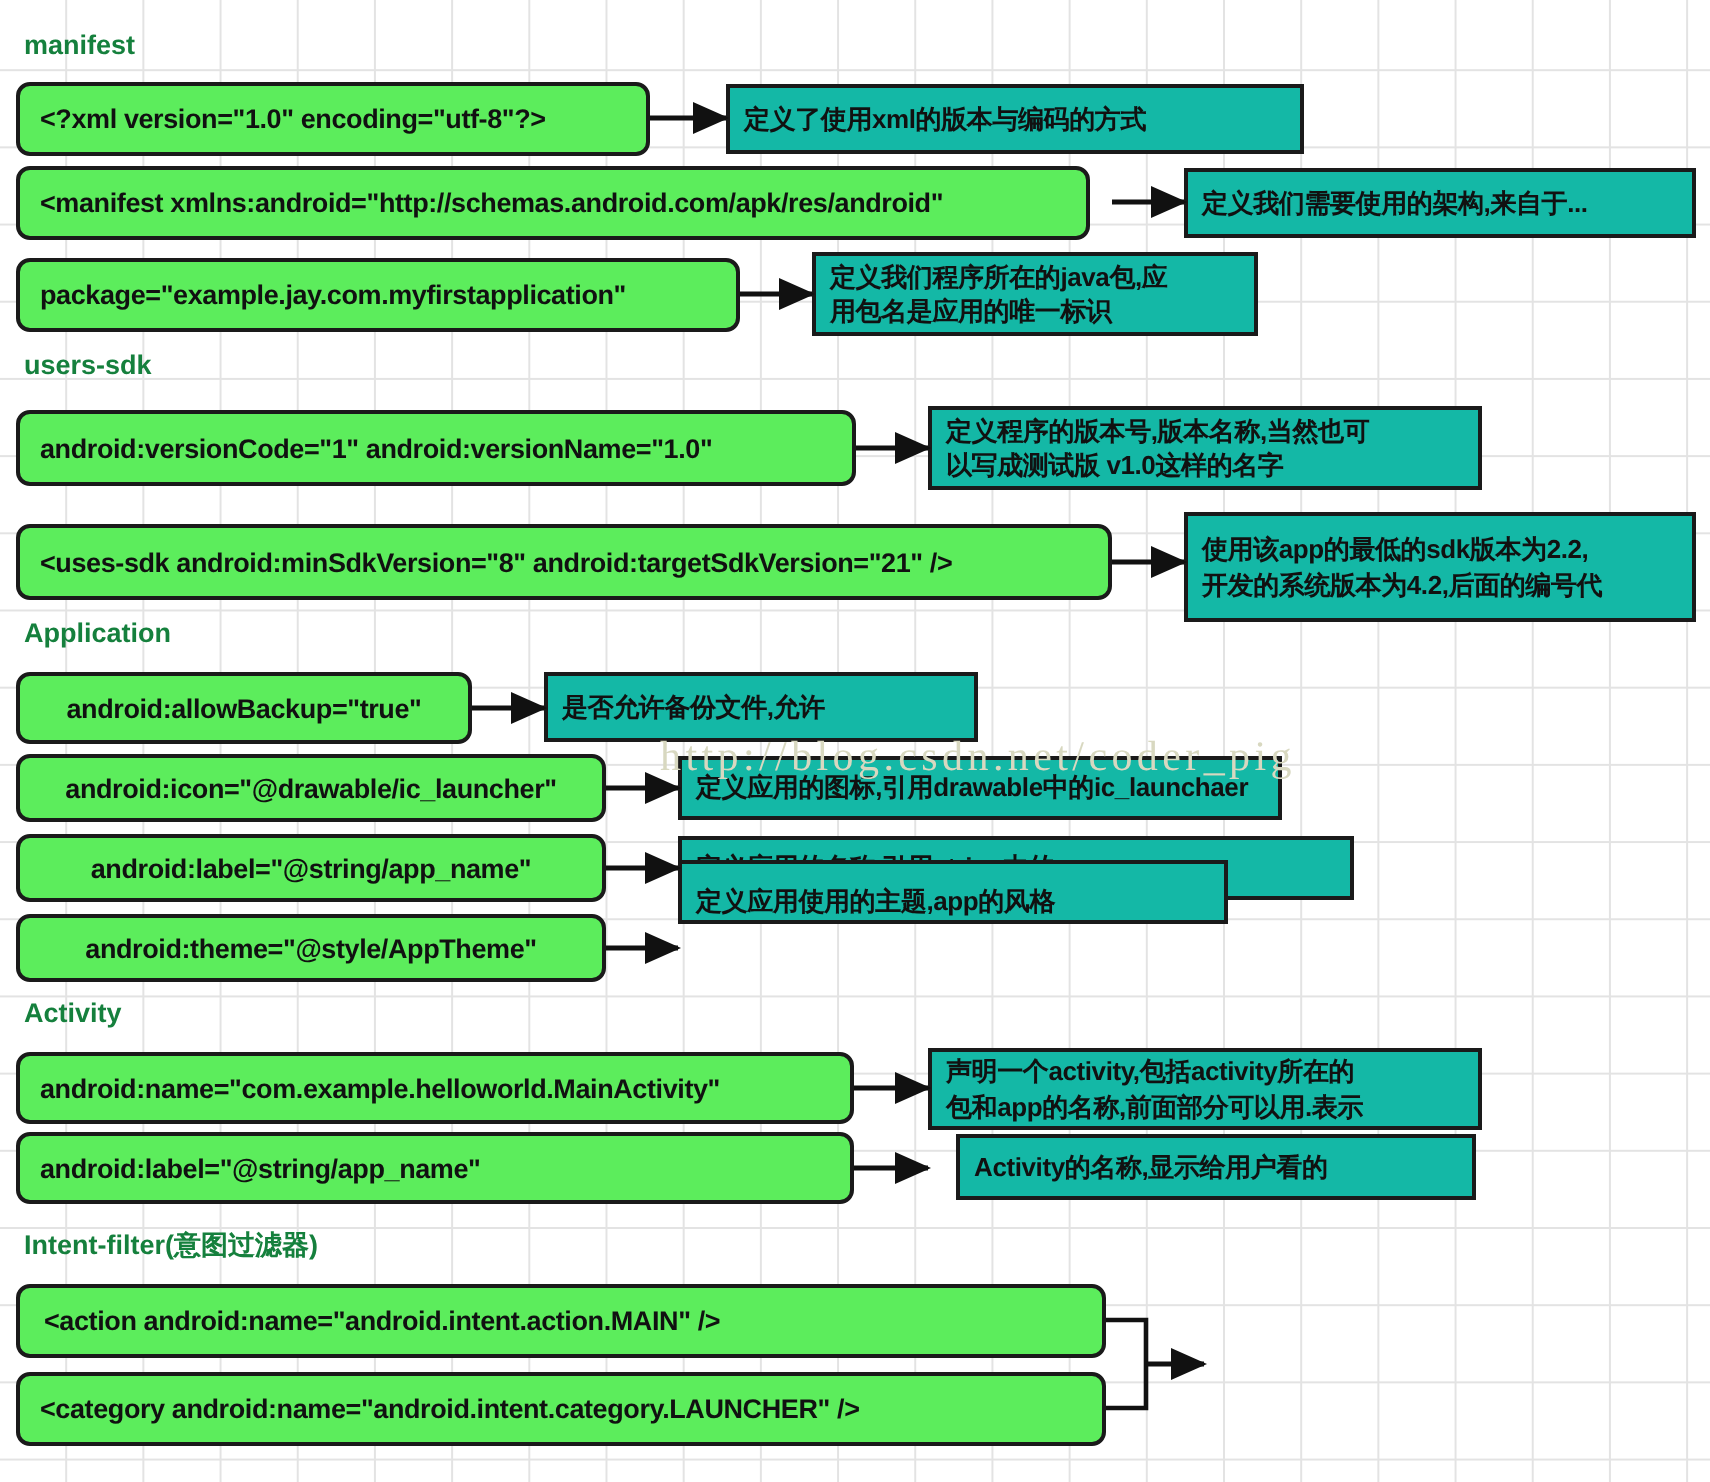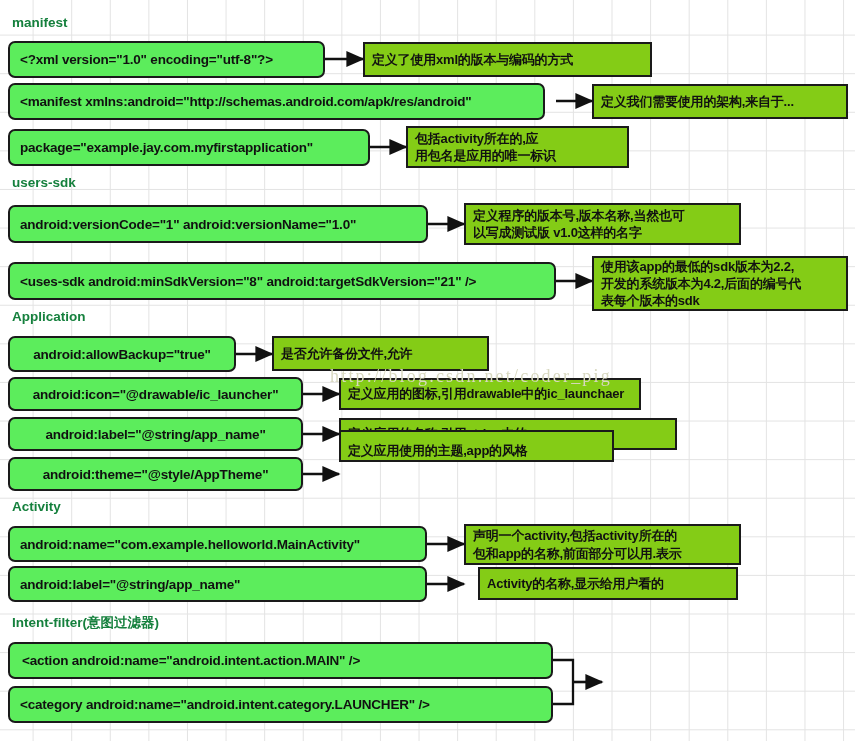--- a/index.html
+++ b/index.html
@@ -47,40 +47,40 @@
     font-size: 13.5px;
     letter-spacing: -0.2px;
     padding: 0 10px;
     white-space: nowrap;
     overflow: hidden;
   }
   .gbox.center { justify-content: center; }
 
   .ybox {
     position: absolute;
-    background: #84cc16;
+    background: #14b8a6;
     border: 2.5px solid #1a1a1a;
     box-sizing: border-box;
     display: flex;
     flex-direction: column;
     justify-content: center;
     color: #111;
     font-weight: bold;
     font-size: 13px;
     letter-spacing: -0.2px;
     padding: 1px 7px;
     line-height: 1.32;
   }
   .ybox .ln { white-space: nowrap; }
 
   .watermark {
     position: absolute;
     color: #d8d8c0;
     font-family: "Liberation Serif", "DejaVu Serif", serif;
-    font-size: 18px;
+    font-size: 21px;
     letter-spacing: 2.2px;
     white-space: nowrap;
     pointer-events: none;
     z-index: 5;
   }
 
   svg.conn {
     position: absolute;
     left: 0;
     top: 0;
@@ -135,37 +135,36 @@
     <span class="ln">定义了使用xml的版本与编码的方式</span>
   </div>
 
   <div class="gbox" style="left:8px; top:83px; width:537px; height:37px;">&lt;manifest xmlns:android="http://schemas.android.com/apk/res/android"</div>
   <div class="ybox" style="left:592px; top:84px; width:256px; height:35px;">
     <span class="ln">定义我们需要使用的架构,来自于...</span>
   </div>
 
   <div class="gbox" style="left:8px; top:129px; width:362px; height:37px;">package="example.jay.com.myfirstapplication"</div>
   <div class="ybox" style="left:406px; top:126px; width:223px; height:42px;">
-    <span class="ln">包括activity所在的,应</span>
+    <span class="ln">定义我们程序所在的java包,应</span>
     <span class="ln">用包名是应用的唯一标识</span>
   </div>
 
   <div class="section-title" style="left:12px; top:176px;">users-sdk</div>
 
   <div class="gbox" style="left:8px; top:205px; width:420px; height:38px;">android:versionCode="1"     android:versionName="1.0"</div>
   <div class="ybox" style="left:464px; top:203px; width:277px; height:42px;">
     <span class="ln">定义程序的版本号,版本名称,当然也可</span>
     <span class="ln">以写成测试版 v1.0这样的名字</span>
   </div>
 
   <div class="gbox" style="left:8px; top:262px; width:548px; height:38px;">&lt;uses-sdk  android:minSdkVersion="8"  android:targetSdkVersion="21" /&gt;</div>
   <div class="ybox" style="left:592px; top:256px; width:256px; height:55px;">
     <span class="ln">使用该app的最低的sdk版本为2.2,</span>
     <span class="ln">开发的系统版本为4.2,后面的编号代</span>
-    <span class="ln">表每个版本的sdk</span>
   </div>
 
   <div class="section-title" style="left:12px; top:310px;">Application</div>
 
   <div class="gbox center" style="left:8px; top:336px; width:228px; height:36px;">android:allowBackup="true"</div>
   <div class="ybox" style="left:272px; top:336px; width:217px; height:35px;">
     <span class="ln">是否允许备份文件,允许</span>
   </div>
 
   <div class="gbox center" style="left:8px; top:377px; width:295px; height:34px;">android:icon="@drawable/ic_launcher"</div>

